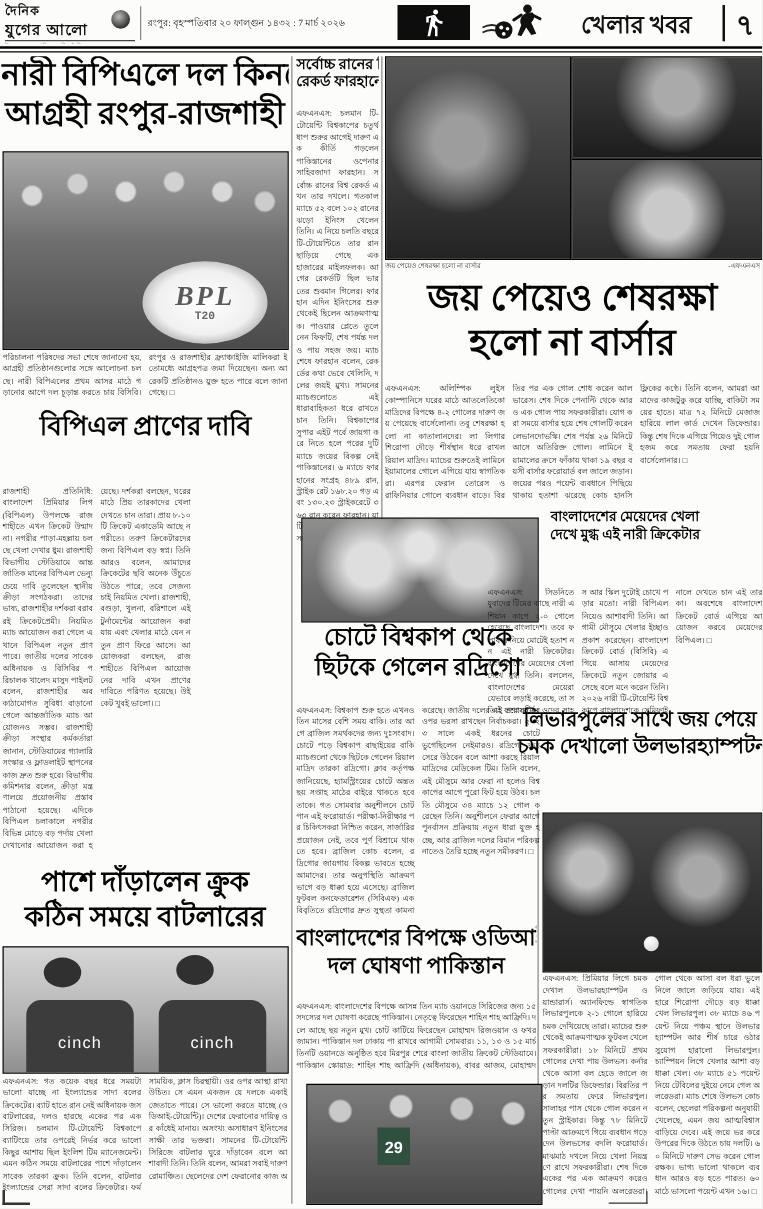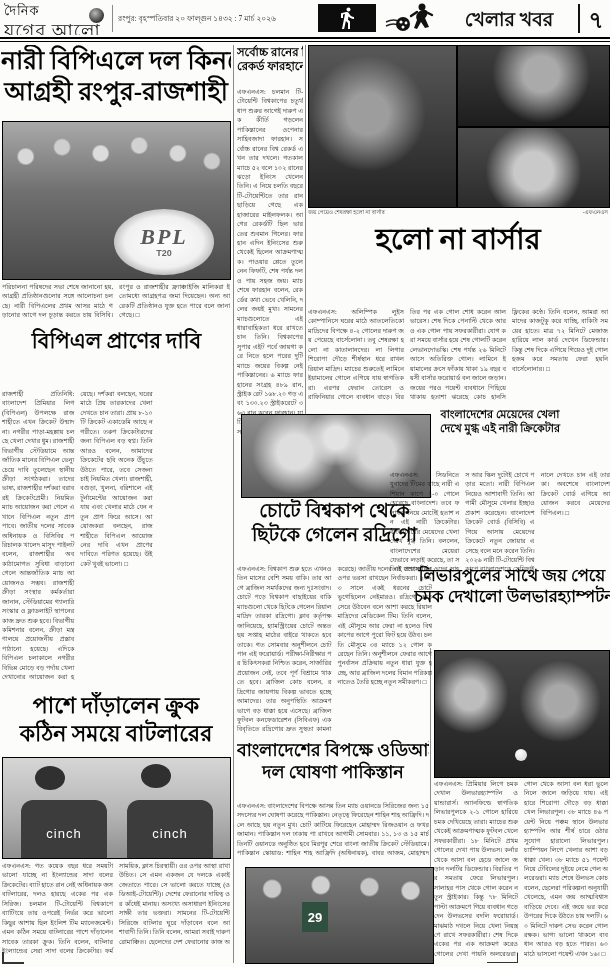--- a/index.html
+++ b/index.html
@@ -1,22 +1,22 @@
 <!DOCTYPE html>
 <html><head>
 <meta charset="utf-8">
 <style>
   html,body{margin:0;padding:0;background:#e8e8e6}
   .paper{position:relative;width:610px;height:967px;background:#fcfcfa;
     font-family:"Liberation Serif","DejaVu Serif",serif;color:#111;overflow:hidden;margin:0 auto}
 
   
   .masthead{position:absolute;left:4px;top:1px;width:104px;height:34px;overflow:hidden}
-  .m-top{font-size:13px;font-weight:normal;letter-spacing:1px}
-  .m-main{font-size:18px;font-weight:normal;letter-spacing:1px;line-height:1;position:relative;z-index:2}
+  .m-top{font-size:10px;font-weight:bold;letter-spacing:1px}
+  .m-main{font-size:12px;font-weight:bold;letter-spacing:1px;line-height:1;position:relative;z-index:2}
   .m-sun{position:absolute;right:4px;top:7px;width:15px;height:15px;border-radius:50%;
     background:radial-gradient(circle at 40% 35%,#bbb,#333 70%);z-index:1}
   .m-tag{font-size:4.5px;border-top:1px solid #444;margin-top:2px;padding-top:1px;white-space:nowrap;overflow:hidden}
   .dateline{position:absolute;left:118px;top:13px;width:190px;font-size:7.5px;white-space:nowrap;overflow:hidden;color:#222}
   .vline{position:absolute;width:1px;background:#8a8a8a}
   .hvline{position:absolute;width:2px;background:#111}
   .runner-box{position:absolute;left:318px;top:4px;width:58px;height:28px;background:#0d0d0d;
     display:flex;align-items:center;justify-content:center}
   .kicker-icon{position:absolute;left:384px;top:2px;width:54px;height:32px}
   .section-title{position:absolute;left:443px;top:5px;width:132px;font-size:19px;font-weight:bold;
@@ -40,21 +40,21 @@
     radial-gradient(circle at 26% 16%,#cfcfcf 0 7px,transparent 9px),
     radial-gradient(circle at 43% 20%,#dcdcdc 0 7px,transparent 9px),
     radial-gradient(circle at 60% 15%,#d2d2d2 0 7px,transparent 9px),
     radial-gradient(circle at 77% 20%,#d8d8d8 0 7px,transparent 9px),
     radial-gradient(circle at 92% 25%,#cccccc 0 7px,transparent 9px),
     linear-gradient(180deg,#a9a9a9 0%,#6f6f6f 45%,#4a4a4a 100%)}
   .bpl-badge{position:absolute;right:16px;bottom:4px;width:100px;height:66px;border-radius:50%;
     background:radial-gradient(ellipse at center,#ffffff 0%,#f0f0f0 55%,rgba(255,255,255,.15) 100%);
     display:flex;flex-direction:column;align-items:center;justify-content:center}
   .bpl-b1{font-family:Liberation Serif, serif;font-weight:bold;font-style:italic;font-size:22px;color:#5a5a5a;letter-spacing:2px;line-height:1}
-  .bpl-b2{font-family:Liberation Sans, sans-serif;font-weight:bold;font-size:9px;color:#666}
+  .bpl-b2{font-family:Liberation Mono, monospace;font-weight:bold;font-size:9px;color:#666}
   .ph-dark-a{background:radial-gradient(circle at 40% 42%,#9d9d9d 0 16%,transparent 45%),linear-gradient(180deg,#585858,#232323)}
   .ph-dark-b{background:radial-gradient(circle at 55% 35%,#aaaaaa 0 18%,transparent 50%),linear-gradient(180deg,#3f3f3f,#1d1d1d)}
   .ph-dark-c{background:radial-gradient(circle at 50% 55%,#c9c9c9 0 22%,transparent 55%),linear-gradient(180deg,#4c4c4c,#2b2b2b)}
   .ph-rodrygo{background:radial-gradient(circle at 50% 28%,#e3e3e3 0 10%,transparent 26%),
     radial-gradient(circle at 28% 45%,#dedede 0 12%,transparent 30%),
     radial-gradient(circle at 72% 45%,#d6d6d6 0 12%,transparent 30%),
     linear-gradient(180deg,#8e8e8e,#5f5f5f)}
   .ph-eng{background:linear-gradient(180deg,#d6d6d6 0%,#b5b5b5 55%,#8f8f8f 100%)}
   .helmet{position:absolute;width:30px;height:24px;border-radius:50%;background:#303030}
   .jersey{position:absolute;bottom:0;width:86px;height:58px;border-radius:12px 12px 0 0;background:#3c3c3c}
@@ -157,20 +157,21 @@
   <div class="body-text" style="left:237px;top:87px;width:66px;height:351px;column-count:1">এফএনএস: চলমান টি-টোয়েন্টি বিশ্বকাপের চতুর্থ ধাপ শুরুর আগেই দারুণ এক কীর্তি গড়লেন পাকিস্তানের ওপেনার সাহিবজাদা ফারহান। সর্বোচ্চ রানের বিশ্ব রেকর্ড এখন তার দখলে। গতকাল ম্যাচে ৫২ বলে ১০২ রানের ঝড়ো ইনিংস খেলেন তিনি। এ নিয়ে চলতি বছরে টি-টোয়েন্টিতে তার রান ছাড়িয়ে গেছে এক হাজারের মাইলফলক। আগের রেকর্ডটি ছিল ভারতের শুবমান গিলের। ফারহান এদিন ইনিংসের শুরু থেকেই ছিলেন আক্রমণাত্মক। পাওয়ার প্লেতে তুলে নেন ফিফটি, শেষ পর্যন্ত দলও পায় সহজ জয়। ম্যাচ শেষে ফারহান বলেন, রেকর্ডের কথা ভেবে খেলিনি, দলের জয়ই মুখ্য। সামনের ম্যাচগুলোতে এই ধারাবাহিকতা ধরে রাখতে চান তিনি। বিশ্বকাপের সুপার এইট পর্বে জায়গা করে নিতে হলে পরের দুটি ম্যাচে জয়ের বিকল্প নেই পাকিস্তানের। ৬ ম্যাচে ফারহানের সংগ্রহ ৪৮৯ রান, স্ট্রাইক রেট ১৬৮.২০ গড় এবং ১৩০.২৩ স্ট্রাইকরেটে ৩৬৩ রান করেন ফারহান। যা টি-টোয়েন্টিতে এক আসরে সর্বোচ্চ রানের রেকর্ড। টিম ম্যানেজমেন্ট আশা করছে ১১ নম্বরে উঠেছেন কিংবদন্তি ব্রায়ান চার্লস। □</div>
 
   <div class="photo ph-dark-a" style="left:308px;top:45px;width:147px;height:161px"></div>
   <div class="photo ph-dark-b" style="left:457px;top:45px;width:151px;height:80px"></div>
   <div class="photo ph-dark-c" style="left:457px;top:127px;width:151px;height:79px"></div>
   <div class="caption-row" style="left:308px;top:209px;width:300px;height:9px">
     <span>জয় পেয়েও শেষরক্ষা হলো না বার্সার</span>
     <span>-এফএনএস</span>
   </div>
   <div class="hl" style="left:306px;top:221px;width:304px;height:83px;font-size:29px">
+    <span>জয় পেয়েও শেষরক্ষা</span>
     <span>হলো না বার্সার</span>
   </div>
   <div class="body-text cols3" style="left:308px;top:307px;width:300px;height:100px">এফএনএস: অলিম্পিক লুইস কোম্পানিসে ঘরের মাঠে আতলেতিকো মাদ্রিদের বিপক্ষে ৪-২ গোলের দারুণ জয় পেয়েছে বার্সেলোনা। তবু শেষরক্ষা হলো না কাতালানদের। লা লিগার শিরোপা দৌড়ে শীর্ষস্থান ধরে রাখল রিয়াল মাদ্রিদ। ম্যাচের শুরুতেই লামিনে ইয়ামালের গোলে এগিয়ে যায় স্বাগতিকরা। এরপর ফেরান তোরেস ও রাফিনিয়ার গোলে ব্যবধান বাড়ে। বিরতির পর এক গোল শোধ করেন আলভারেস। শেষ দিকে পেনাল্টি থেকে আরও এক গোল পায় সফরকারীরা। যোগ করা সময়ে বার্সার হয়ে শেষ গোলটি করেন লেভানদোভস্কি। শেষ পর্যন্ত ২৬ মিনিটে আসে অতিরিক্ত গোল। লামিনে ইয়ামালের ক্রসে ফাঁকায় থাকা ১৯ বছর বয়সী বার্সার ফরোয়ার্ড বল জালে জড়ান। জয়ের পরও পয়েন্ট ব্যবধানে পিছিয়ে থাকায় হতাশা ঝরেছে কোচ হানসি ফ্লিকের কণ্ঠে। তিনি বলেন, আমরা আমাদের কাজটুকু করে যাচ্ছি, বাকিটা সময়ের হাতে। মাত্র ৭২ মিনিটে মেজাজ হারিয়ে লাল কার্ড দেখেন ডিফেন্ডার। কিন্তু শেষ দিকে এগিয়ে গিয়েও দুই গোল হজম করে সমতায় ফেরা হয়নি বার্সেলোনার। □</div>
 
   <div class="photo ph-rodrygo" style="left:241px;top:414px;width:188px;height:82px"></div>
   <div class="hl" style="left:237px;top:499px;width:195px;height:61px;font-size:19px">
     <span>চোটে বিশ্বকাপ থেকে</span>
     <span>ছিটকে গেলেন রদ্রিগো</span>
   </div>
   <div class="body-text cols2" style="left:237px;top:564px;width:195px;height:172px">এফএনএস: বিশ্বকাপ শুরু হতে এখনও তিন মাসের বেশি সময় বাকি। তার আগে ব্রাজিল সমর্থকদের জন্য দুঃসংবাদ। চোটে পড়ে বিশ্বকাপ বাছাইয়ের বাকি ম্যাচগুলো থেকে ছিটকে গেলেন রিয়াল মাদ্রিদ তারকা রদ্রিগো। ক্লাব কর্তৃপক্ষ জানিয়েছে, হ্যামস্ট্রিংয়ের চোটে অন্তত ছয় সপ্তাহ মাঠের বাইরে থাকতে হবে তাকে। গত সোমবার অনুশীলনে চোট পান এই ফরোয়ার্ড। পরীক্ষা-নিরীক্ষার পর চিকিৎসকরা নিশ্চিত করেন, সার্জারির প্রয়োজন নেই, তবে পূর্ণ বিশ্রামে থাকতে হবে। ব্রাজিল কোচ বলেন, রদ্রিগোর জায়গায় বিকল্প ভাবতে হচ্ছে আমাদের। তার অনুপস্থিতি আক্রমণভাগে বড় ধাক্কা হয়ে এসেছে। ব্রাজিল ফুটবল কনফেডারেশন (সিবিএফ) এক বিবৃতিতে রদ্রিগোর দ্রুত সুস্থতা কামনা করেছে। জাতীয় দলের এই ফরোয়ার্ডের ওপর ভরসা রাখছেন নির্বাচকরা। ২০২৩ সালে একই ধরনের চোটে ভুগেছিলেন নেইমারও। রদ্রিগো দ্রুত সেরে উঠবেন বলে আশা করছে রিয়াল মাদ্রিদের মেডিকেল টিম। তিনি বলেন, এই মৌসুমে আর ফেরা না হলেও বিশ্বকাপের আগে পুরো ফিট হয়ে উঠব। চলতি মৌসুমে ৩৪ ম্যাচে ১২ গোল করেছেন তিনি। অনুশীলনে ফেরার আগে পুনর্বাসন প্রক্রিয়ায় নতুন ধারা যুক্ত হচ্ছে, আর ব্রাজিল দলের বিমান পরিকল্পনাতেও তৈরি হচ্ছে নতুন সমীকরণ। □</div>

